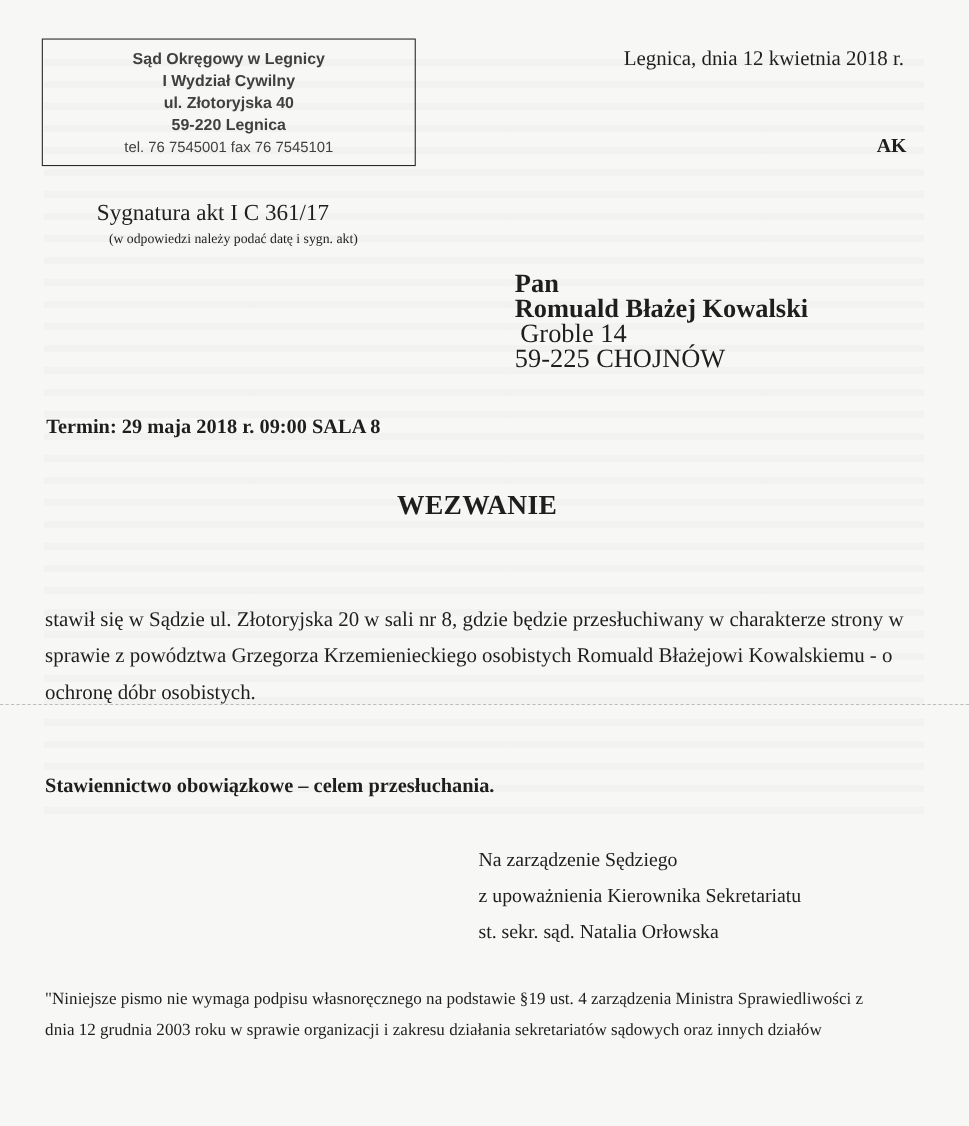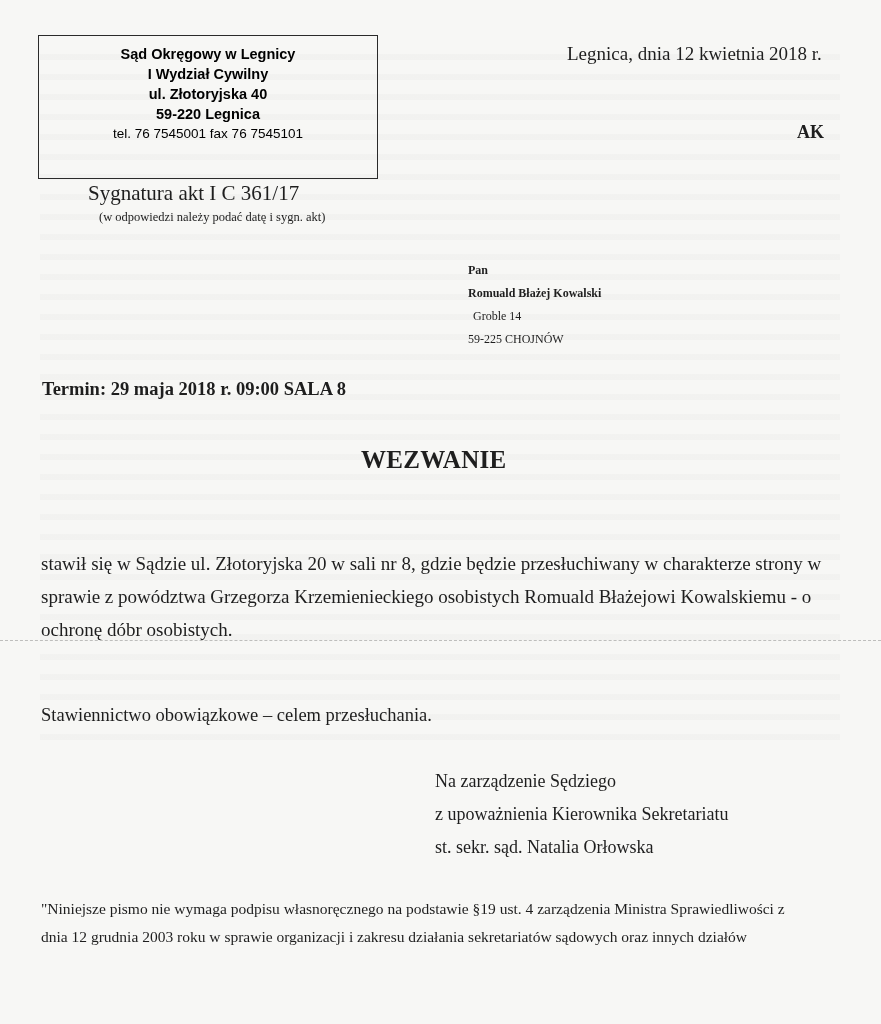--- a/index.html
+++ b/index.html
@@ -13,56 +13,56 @@
       position: absolute; left: 40px; top: 40px; width: 800px; height: 700px;
       background:
         repeating-linear-gradient(180deg, transparent 0, transparent 14px, rgba(0,0,0,0.018) 14px, rgba(0,0,0,0.018) 20px);
       pointer-events: none;
     }
     .fold {
       position: absolute; left: 0; top: 640px; width: 881px; height: 0;
       border-top: 1px dashed rgba(120,120,120,0.45);
     }
     .court-box {
-      position: absolute; left: 38px; top: 35px; width: 340px; height: 144px;
+      position: absolute; left: 38px; top: 35px; width: 340px; height: 116px;
       border: 1.6px solid #2a2a2a; box-sizing: border-box;
       font-family: "Liberation Sans", "DejaVu Sans", sans-serif;
-      text-align: center; color: #000000;
+      text-align: center; color: #404040;
     }
     .court-box .b { font-weight: bold; font-size: 14.5px; line-height: 20px; }
     .court-box .line1 { margin-top: 8px; }
     .court-box .tel { font-size: 13.5px; line-height: 20px; }
     .date {
       position: absolute; left: 567px; top: 43px; font-size: 19px;
     }
     .ak {
       position: absolute; left: 797px; top: 122px; font-size: 18px; font-weight: bold;
     }
     .sygn {
       position: absolute; left: 88px; top: 181px; font-size: 21px;
     }
     .sygn-note {
       position: absolute; left: 82px; top: 210px; font-size: 12.5px; margin-left: 17px;
     }
-    .addr { position: absolute; left: 468px; top: 259px; font-size: 12px; line-height: 23px; }
+    .addr { position: absolute; left: 468px; top: 247px; font-size: 24px; line-height: 23px; }
     .addr .b { font-weight: bold; }
     .addr .indent { padding-left: 5px; }
     .termin {
       position: absolute; left: 42px; top: 379px; font-size: 18.5px; font-weight: bold;
     }
     .title {
       position: absolute; left: 361px; top: 446px; font-size: 25px; font-weight: bold; letter-spacing: 0.3px;
     }
     .body-text {
       position: absolute; left: 41px; top: 547px; width: 800px; font-size: 19px; line-height: 33px;
       text-align: justify;
     }
     .body-text span { display: block; white-space: nowrap; }
     .oblig {
-      position: absolute; left: 41px; top: 705px; font-size: 18.5px; font-weight: normal;
+      position: absolute; left: 41px; top: 705px; font-size: 18.5px; font-weight: bold;
     }
     .signature {
       position: absolute; left: 435px; top: 765px; font-size: 18px; line-height: 33px;
     }
     .signature span { display: block; }
     .footer {
       position: absolute; left: 41px; top: 895px; width: 800px; font-size: 15.5px; line-height: 28px;
     }
     .footer span { display: block; white-space: nowrap; }
   </style>

